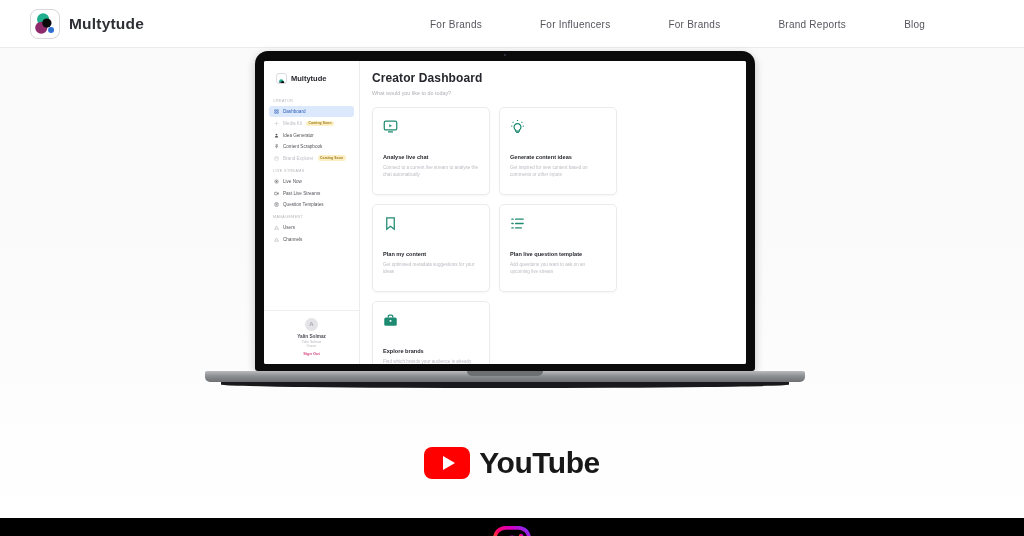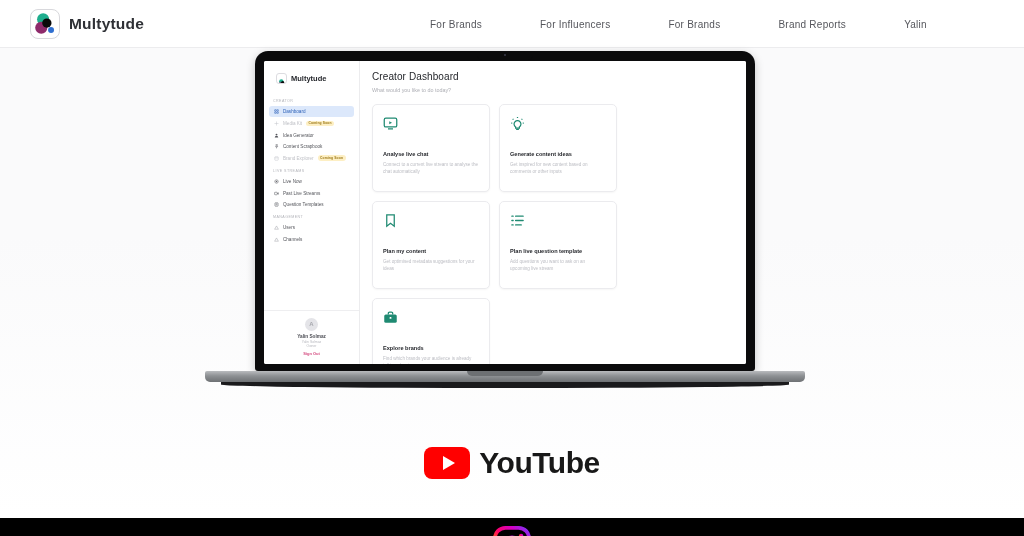--- a/index.html
+++ b/index.html
@@ -146,21 +146,21 @@
     display: flex; align-items: center; justify-content: center;
     color: #a7a8ae; font-size: 6px; font-weight: bold;
   }
   .pname { font-size: 4.7px; font-weight: bold; color: #4c4d54; }
   .pmail { font-size: 3.4px; color: #b8b9bf; margin-top: 1px; }
   .prole { font-size: 3.4px; color: #b8b9bf; }
   .psign { font-size: 4px; color: #d4497f; font-weight: bold; margin-top: 3px; }
 
   
   .appmain { flex: 1; padding: 10px 12px 0 12px; background: #ffffff; }
-  .app-title { font-size: 10px; font-weight: normal; color: #25272c; letter-spacing: .1px; }
+  .app-title { font-size: 12px; font-weight: bold; color: #25272c; letter-spacing: .1px; }
   .app-sub { font-size: 5.4px; color: #aeafb5; margin-top: 5px; }
 
   .cards { margin-top: 11px; display: flex; flex-wrap: wrap; gap: 9px; }
   .card {
     width: 118px; height: 88px;
     border: 1px solid #ebebee; border-radius: 5px;
     background: #ffffff; padding: 11px 10px;
     box-shadow: 0 1px 2px rgba(20,20,30,.04);
   }
   .card-ico { color: #1f8a72; margin-bottom: 19px; height: 16px; }
@@ -202,21 +202,21 @@
         <circle cx="21.5" cy="21.5" r="3.2" fill="#2f6fd0"></circle>
       </svg>
     </div>
     <div class="brand-name">Multytude</div>
   </div>
   <nav class="navlinks">
     <a href="#">For Brands</a>
     <a href="#">For Influencers</a>
     <a href="#">For Brands</a>
     <a href="#">Brand Reports</a>
-    <a href="#">Yalin</a>
+    <a href="#">Blog</a>
   </nav>
 </div>
 
 <div class="hero">
 
   <div class="laptop">
     <div class="lid">
       <div class="notch"></div>
 
       <div class="screen">

